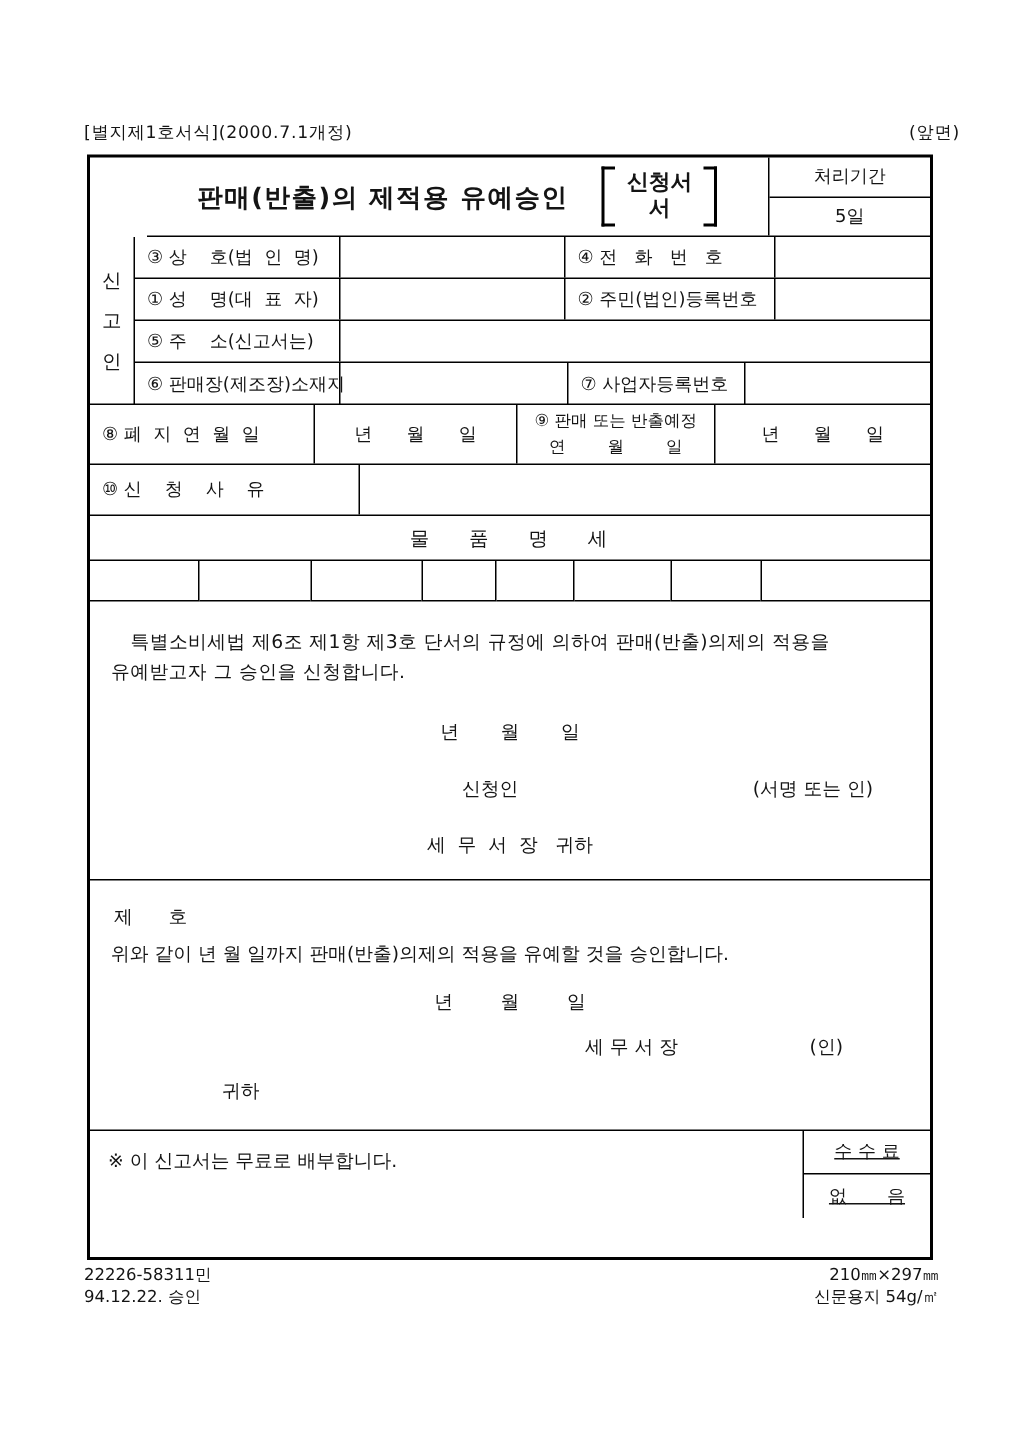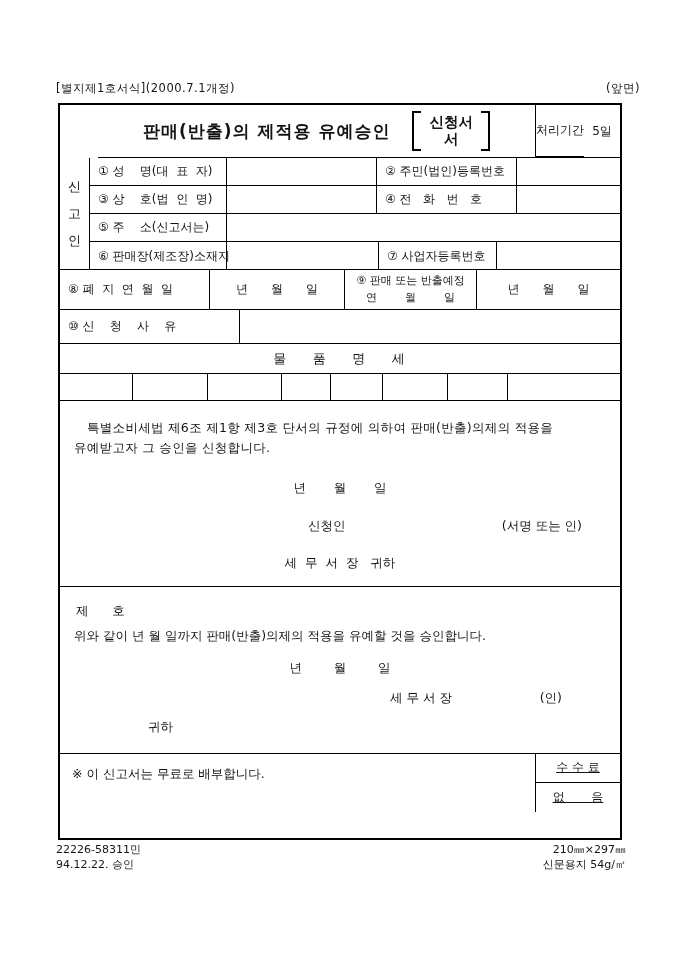--- a/index.html
+++ b/index.html
@@ -26,21 +26,21 @@
   
   .title-row { display:flex; height:53px;margin-left:38px; }
   .title-left { flex:1; display:flex; align-items:center; justify-content:center; }
   .title-main { font-size:17px; font-weight:bold; letter-spacing:1px; }
   .bracket { display:flex; align-items:stretch; margin-left:22px; height:40px; }
   .bk { width:9px; }
   .bk-l { border:2px solid #000; border-right:none; }
   .bk-r { border:2px solid #000; border-left:none; }
   .bracket-text { display:flex; flex-direction:column; justify-content:center;
     padding:0 8px; font-weight:bold; font-size:14.5px; line-height:1.2; text-align:center; }
-  .title-right { width:85px; border-left:1px solid #000; display:flex; flex-direction:row; }
+  .title-right { width:108px; border-left:1px solid #000; display:flex; flex-direction:column; }
   .title-right > div { flex:1; display:flex; align-items:center; justify-content:center; font-size:12px; }
   .title-right > div:first-child { border-bottom:1px solid #000; }
   
   .applicant { position:relative; height:112px; }
   .spine { position:absolute; left:0; top:0; width:30px; height:112px;
     border-right:1px solid #000; display:flex; flex-direction:column;
     align-items:center; justify-content:center; gap:9px; font-size:13px; }
   .arows { margin-left:30px; }
   .arow { display:flex; height:28px; border-bottom:1px solid #000; }
   .arow:last-child { border-bottom:none; }
@@ -136,29 +136,29 @@
     </div>
 
     <div class="applicant sec">
       <div class="spine">
         <span>신</span>
         <span>고</span>
         <span>인</span>
       </div>
       <div class="arows">
         <div class="arow">
+          <div class="acell w-label pre">③ 상    호(법  인  명)</div>
+          <div class="acell w-v1"></div>
+          <div class="acell w-l2 pre">④ 전   화   번   호</div>
+          <div class="acell w-v2"></div>
+        </div>
+        <div class="arow">
           <div class="acell w-label pre">① 성    명(대  표  자)</div>
           <div class="acell w-v1"></div>
           <div class="acell w-l2 pre">② 주민(법인)등록번호</div>
-          <div class="acell w-v2"></div>
-        </div>
-        <div class="arow">
-          <div class="acell w-label pre">③ 상    호(법  인  명)</div>
-          <div class="acell w-v1"></div>
-          <div class="acell w-l2 pre">④ 전   화   번   호</div>
           <div class="acell w-v2"></div>
         </div>
         <div class="arow">
           <div class="acell w-label pre">⑤ 주    소(신고서는)</div>
           <div class="acell w-v2"></div>
         </div>
         <div class="arow">
           <div class="acell w-label pre">⑥ 판매장(제조장)소재지</div>
           <div class="acell w-v6"></div>
           <div class="acell w-l7 pre">⑦ 사업자등록번호</div>

